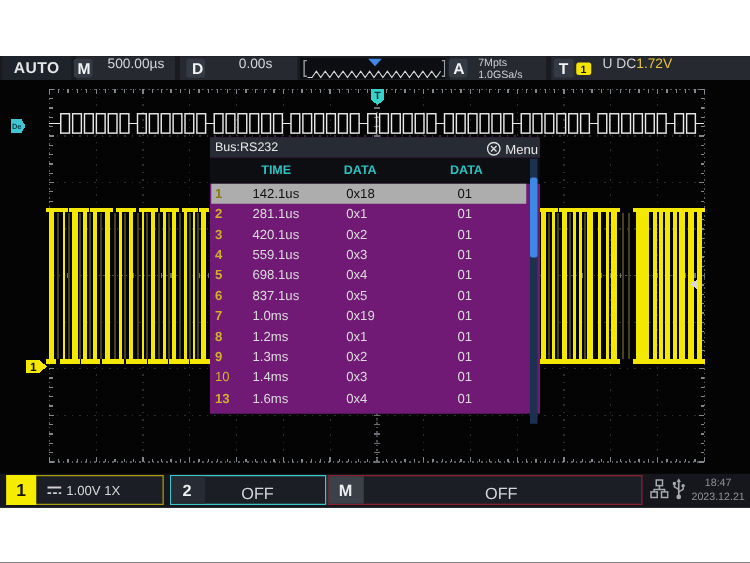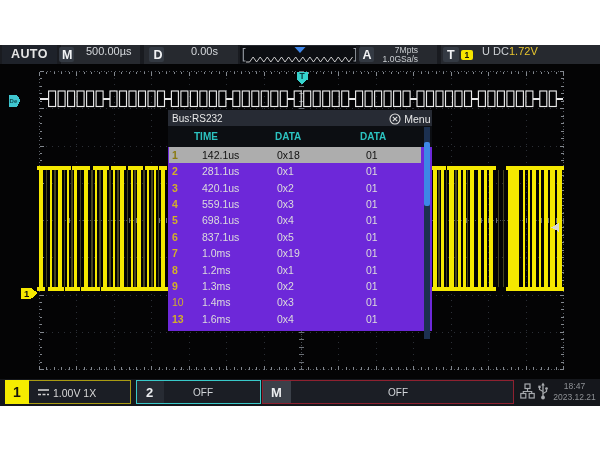--- a/index.html
+++ b/index.html
@@ -4,36 +4,36 @@
 *{margin:0;padding:0;box-sizing:border-box}
 body{width:600px;height:450px;background:#ffffff;font-family:"Liberation Sans",sans-serif;overflow:hidden;position:relative}
 #screen{position:absolute;left:0;top:45px;width:600px;height:361px;background:#040405}
 
 #topbar{position:absolute;left:0;top:0;width:600px;height:19px;background:#26292f}
 #topbar .sep{position:absolute;top:0;height:19px;width:4px;background:#191b20}
 #topbar .pan{position:absolute;top:2px;height:15px;background:#343a43;border-radius:2px}
 .tbt{position:absolute;font-size:11px;color:#d5d8dc;top:0;white-space:nowrap}
 .tbl{position:absolute;font-size:12.5px;font-weight:bold;color:#f2f3f5;top:2.5px}
 
-#dlg{position:absolute;left:168px;top:65px;width:264px;height:221px;background:#6d28d9;z-index:5}
+#dlg{position:absolute;left:168px;top:65px;width:264px;height:221px;background:#701a75;z-index:5}
 #dlg .title{position:absolute;left:0;top:0;width:264px;height:16px;background:#272b34}
 #dlg .title .t{position:absolute;left:4px;top:2.5px;font-size:10px;color:#e8e8e8}
 #dlg .title .menu{position:absolute;right:1.5px;top:2.5px;font-size:10.5px;color:#e8e8e8}
 #dlg .hdr{position:absolute;left:0;top:16px;width:264px;height:21px;background:#0c0e12}
 #dlg .hdr span{position:absolute;top:5px;font-size:10px;font-weight:bold;color:#2cc3c0}
 .drow{position:absolute;left:1px;width:252px;height:16.4px;font-size:10.5px}
 .drow span{position:absolute;top:2px;white-space:nowrap}
 .di{left:3px} .dt{left:33px} .dd{left:108px} .dc{left:197px}
 #sbtrack{position:absolute;left:255.5px;top:17px;width:6px;height:212px;background:#1c3050}
 #sbthumb{position:absolute;left:255.5px;top:32px;width:6px;height:64px;background:#3d87e6;border-radius:2px}
 
 #botbar{position:absolute;left:0;top:334px;width:600px;height:27px;background:#15171c}
 .bbox{position:absolute;top:1px;height:24px;background:#1b1e25}
 .blab{position:absolute;top:3.5px;font-size:13px;font-weight:bold;color:#eceef0}
-.boff{position:absolute;top:6px;font-size:10px;color:#d3d6da}
+.boff{position:absolute;top:6px;font-size:13px;color:#d3d6da}
 </style></head>
 <body>
 <div id="screen">
   <svg style="position:absolute;left:0;top:0" width="600" height="361" viewBox="0 0 600 361" shape-rendering="crispEdges">
 <rect x="0" y="0" width="600" height="361" fill="#040405"></rect>
 <line x1="76.9" y1="26.5" x2="76.9" y2="324.5" stroke="#2b2f36" stroke-width="1" stroke-dasharray="1 5"></line>
 <line x1="114.4" y1="26.5" x2="114.4" y2="324.5" stroke="#2b2f36" stroke-width="1" stroke-dasharray="1 5"></line>
 <line x1="151.8" y1="26.5" x2="151.8" y2="324.5" stroke="#2b2f36" stroke-width="1" stroke-dasharray="1 5"></line>
 <line x1="189.2" y1="26.5" x2="189.2" y2="324.5" stroke="#2b2f36" stroke-width="1" stroke-dasharray="1 5"></line>
 <line x1="226.6" y1="26.5" x2="226.6" y2="324.5" stroke="#2b2f36" stroke-width="1" stroke-dasharray="1 5"></line>
@@ -284,39 +284,39 @@
     <div class="sep" style="left:238px"></div>
     <svg style="position:absolute;left:240px;top:0" width="119" height="19" viewBox="0 0 119 19">
         <rect x="0" y="1" width="119" height="17.5" fill="#0c0e12"></rect>
         <path d="M5.5 3.5h-2.2v12.5h2.2 M113.5 3.5h2.2v12.5h-2.2" stroke="#9aa0a8" stroke-width="1.1" fill="none"></path>
         <path d="M6 17 L9.6 17 L13.1 12 L16.6 17 L20.2 12 L23.8 17 L27.3 12 L30.8 17 L34.4 12 L38.0 17 L41.5 12 L45.0 17 L48.6 12 L52.1 17 L55.7 12 L59.2 17 L62.8 12 L66.3 17 L69.9 12 L73.5 17 L77.0 12 L80.5 17 L84.1 12 L87.6 17 L91.2 12 L94.8 17 L98.3 12 L101.8 17 L105.4 12 L108.9 17 L112.5 12" stroke="#dcdcdc" stroke-width="0.9" fill="none"></path>
         <polygon points="54.5,2 65.5,2 60,8" fill="#3f86e8"></polygon>
       </svg>
     <div class="sep" style="left:356px"></div>
     <div class="pan" style="left:359px;width:15px"></div>
     <div class="tbl" style="left:362.5px">A</div>
-    <div style="position:absolute;right:182px;top:1px;text-align:right;font-size:8.5px;line-height:8.5px;color:#ccd0d4">7Mpts<br>1.0GSa/s</div>
+    <div style="position:absolute;right:182px;top:1px;font-size:8.5px;line-height:8.5px;color:#ccd0d4">7Mpts<br>1.0GSa/s</div>
     <div class="sep" style="left:437px"></div>
     <div class="pan" style="left:443px;width:16px"></div>
     <div class="tbl" style="left:447px">T</div>
     <div style="position:absolute;left:461px;top:4.5px;width:11.5px;height:10px;background:#f5e400;border-radius:2px;text-align:center;font-size:8.5px;font-weight:bold;color:#14120a;line-height:10.5px">1</div>
     <div class="tbt" style="left:482px;color:#ced2d6">U DC</div>
     <div class="tbt" style="left:509px;color:#e8c62e">1.72V</div>
   </div>
 
   <div id="dlg">
     <div class="title">
         <span class="t">Bus:RS232</span>
       <span class="menu"><svg width="12" height="12" viewBox="0 0 12 12" style="vertical-align:-2px">
             <circle cx="6" cy="6" r="5" fill="none" stroke="#dfdfdf" stroke-width="1.1"></circle>
             <path d="M3.8 3.8L8.2 8.2M8.2 3.8L3.8 8.2" stroke="#dfdfdf" stroke-width="1.1"></path>
           </svg> Menu</span>
     </div>
     <div class="hdr">
-        <span style="left:26px">TIME</span>
+        <span style="left:41px">TIME</span>
         <span style="left:107px">DATA</span>
         <span style="left:192px">DATA</span>
       </div>
     <div class="drow" style="top:37.0px;background:#adadad;">
         <span class="di" style="color:#8a7a10;font-weight:bold">1</span>
         <span class="dt" style="color:#111">142.1us</span>
         <span class="dd" style="color:#111">0x18</span>
         <span class="dc" style="color:#111">01</span>
       </div>
 <div class="drow" style="top:53.4px;">

